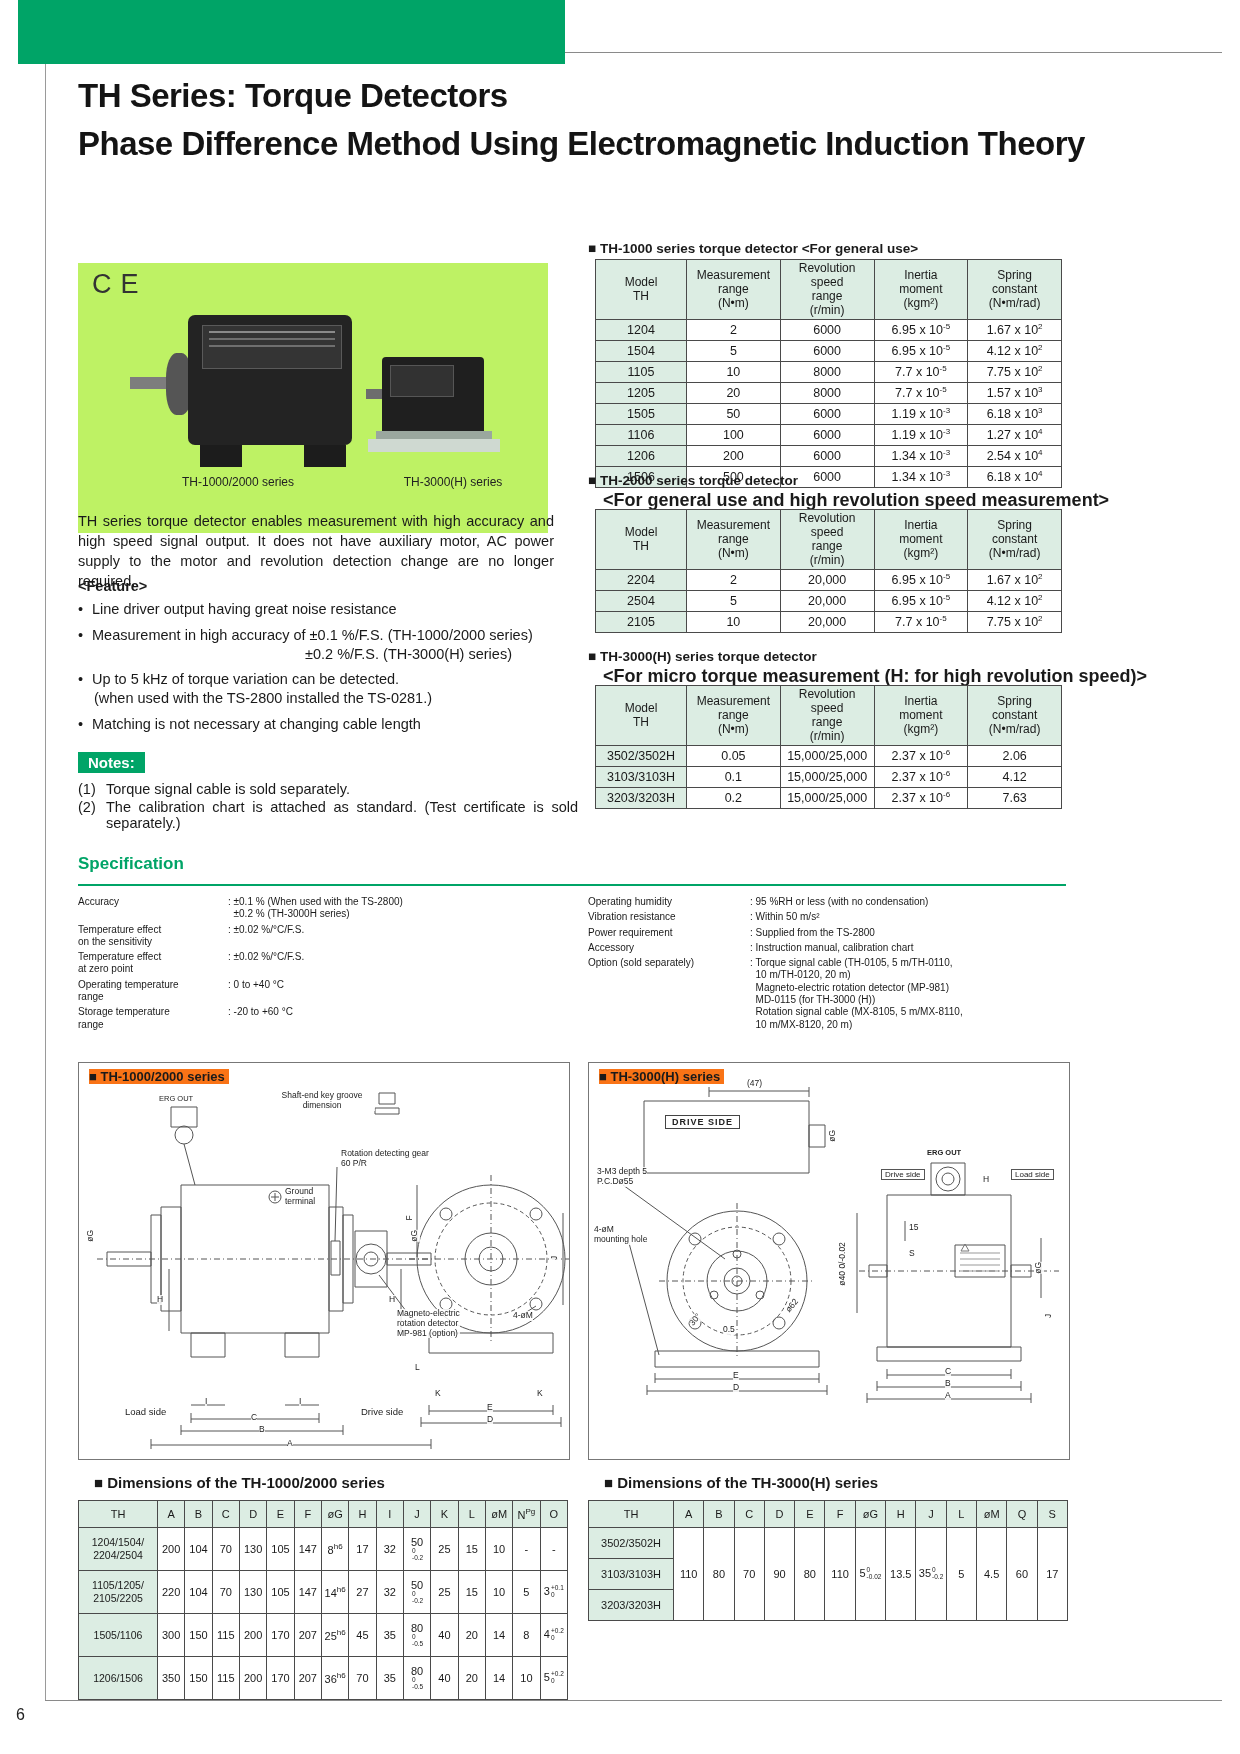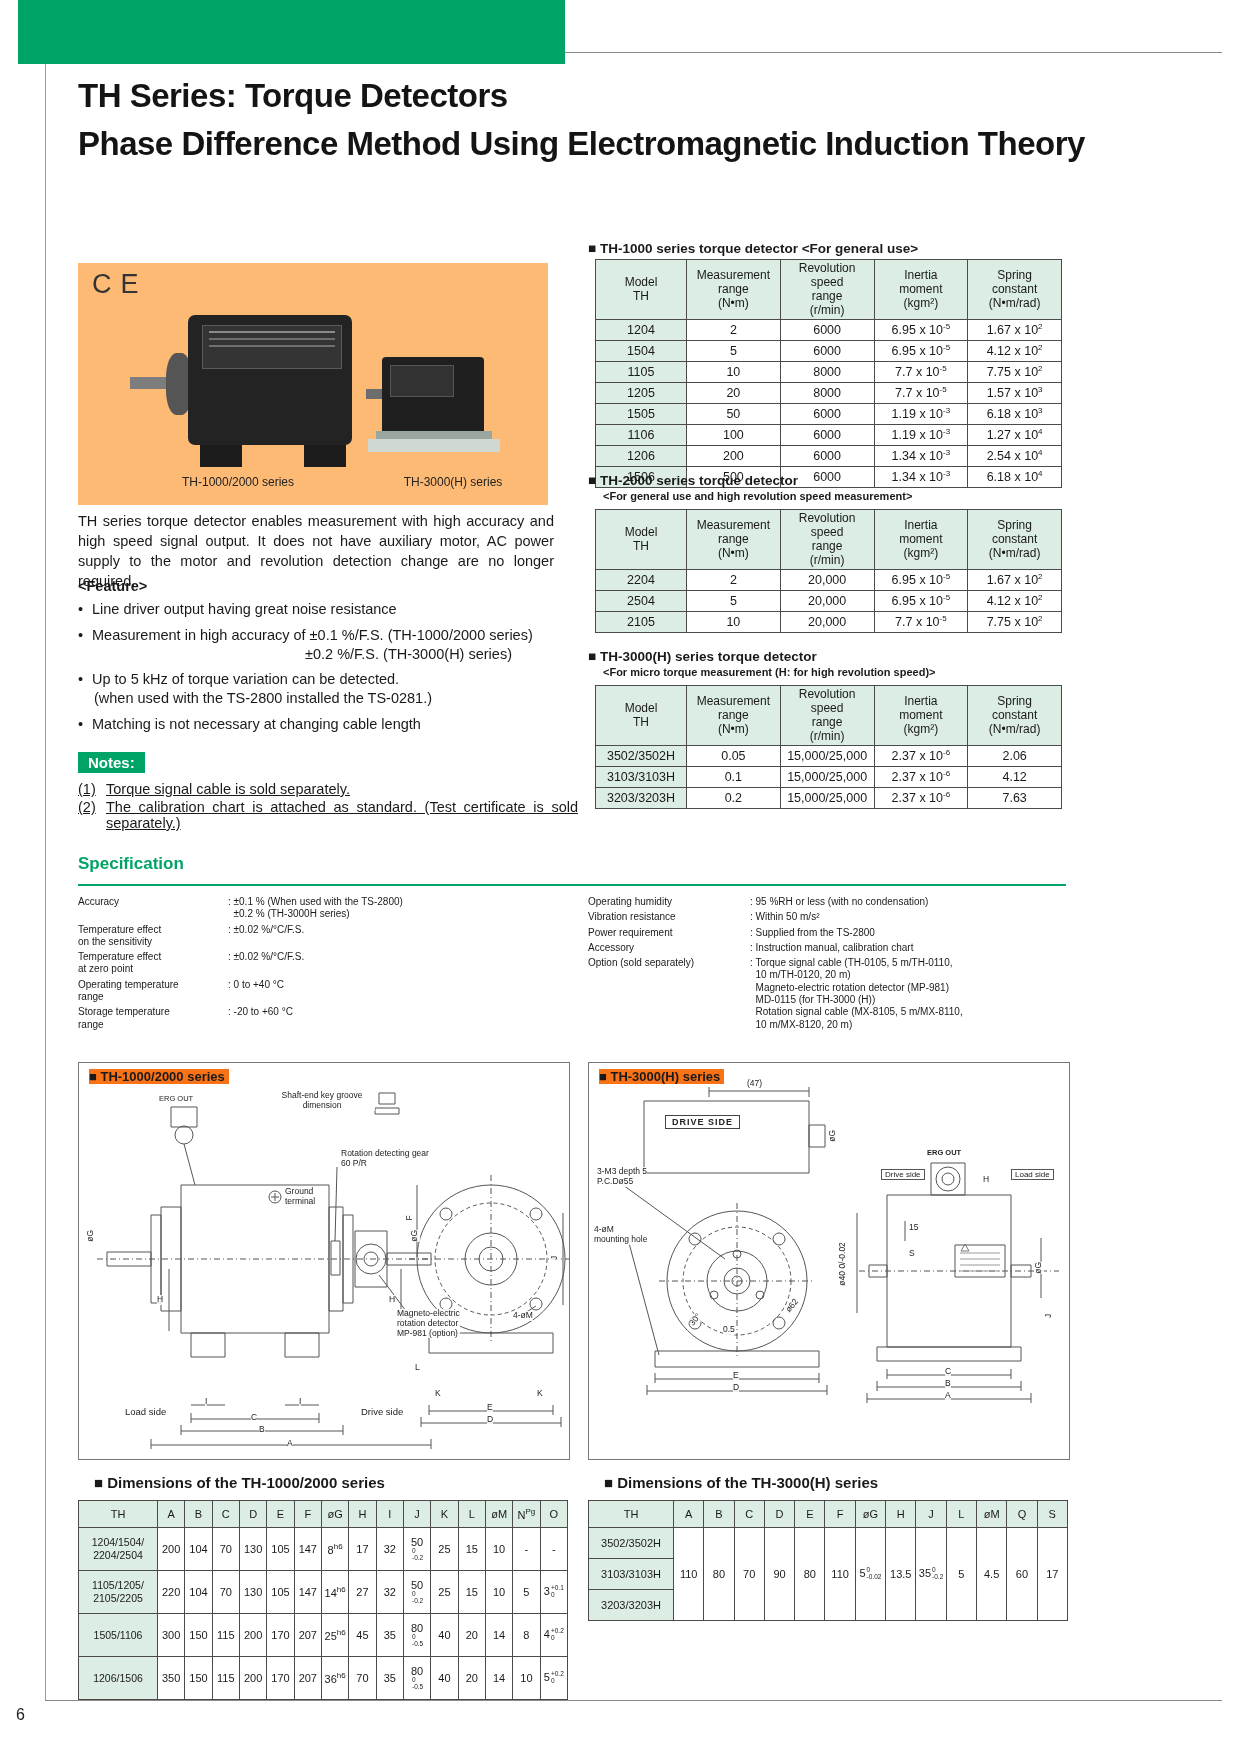--- a/index.html
+++ b/index.html
@@ -10,54 +10,54 @@
   
   .greenbar{left:18px;top:0;width:547px;height:64px;background:#00a467;}
   .toprule{left:565px;top:52px;width:657px;height:1px;background:#8a8a8a;}
   .leftrule{left:45px;top:64px;width:1px;height:1636px;background:#9a9a9a;}
   .bottomrule{left:45px;top:1700px;width:1177px;height:1px;background:#8a8a8a;}
   .pagenum{left:16px;top:1706px;font-size:16px;color:#222;}
 
   .title{left:78px;top:72px;width:1100px;font-size:33px;font-weight:bold;letter-spacing:-0.5px;line-height:1.45;color:#141414;}
 
   
-  .panel{left:78px;top:263px;width:470px;height:242px;background:#fdba74;}
+  .panel{left:78px;top:263px;width:470px;height:270px;background:#bef264;}
   .ce{left:14px;top:6px;font-size:27px;letter-spacing:9px;color:#333;font-weight:500;}
   .caption{font-size:12px;color:#222;text-align:center;top:212px;}
   .prod{background:#242424;}
 
   .intro{left:78px;top:511px;width:476px;font-size:14.5px;line-height:1.38;text-align:justify;}
 
   .feat{left:78px;top:577px;width:500px;font-size:14.5px;line-height:1.3;}
   .feat-h{font-weight:bold;margin-bottom:4px;}
   .feat-item{position:relative;padding-left:14px;margin-bottom:7px;}
   .feat-item::before{content:"•";position:absolute;left:0;top:0;}
   .cont-a{margin-left:213px;}
   .cont-b{margin-left:2px;}
 
-  .notes{left:78px;top:752px;width:500px;font-size:14.5px;text-decoration:underline;}
+  .notes{left:78px;top:752px;width:500px;font-size:14.5px;}
   .notes-badge{display:inline-block;background:#00a467;color:#fff;font-weight:bold;font-size:15px;padding:2px 10px;margin-bottom:8px;}
   .note-row{display:flex;margin-bottom:2px;}
   .note-num{width:28px;flex:none;}
   .note-text{flex:1;text-align:justify;}
 
   .spec-h{left:78px;top:854px;font-size:17px;font-weight:bold;color:#00a467;}
   .spec-rule{left:78px;top:884px;width:988px;height:2px;background:#00a467;}
   .spec-col{top:896px;font-size:10px;line-height:1.23;}
   .spec-col.l{left:78px;width:500px;}
   .spec-col.r{left:588px;width:486px;}
   .spec-row{display:flex;margin-bottom:3px;}
   .spec-label{flex:none;white-space:pre-line;}
   .l .spec-label{width:150px;}
   .r .spec-label{width:162px;}
   .spec-value{flex:1;white-space:pre-wrap;}
 
   
   .tbl-title{font-size:13.5px;font-weight:bold;}
-  .tbl-sub{font-size:11px;font-weight:bold;margin-left:15px;}
+  .tbl-sub{font-size:18px;font-weight:bold;margin-left:15px;}
   .spec-table table,.dim-table table{border-collapse:collapse;table-layout:fixed;width:100%;}
   .spec-table td,.spec-table th,.dim-table td,.dim-table th{border:1px solid #4a4a4a;text-align:center;vertical-align:middle;padding:1px 1px;}
   .spec-table th,.dim-table th{background:#dcede3;font-weight:normal;white-space:pre-line;}
   .spec-table td.model,.dim-table td.model{background:#dcede3;white-space:pre-line;}
   .spec-table{width:467px;}
   .spec-table th{font-size:12px;line-height:1.18;height:50px;}
   .spec-table td{font-size:12.5px;height:18px;}
   .spec-table th:first-child{width:88px;}
   sup{font-size:8px;}
   .tol{display:inline-flex;flex-direction:column;font-size:6.5px;line-height:1.05;vertical-align:middle;margin-left:1px;text-align:left;}

